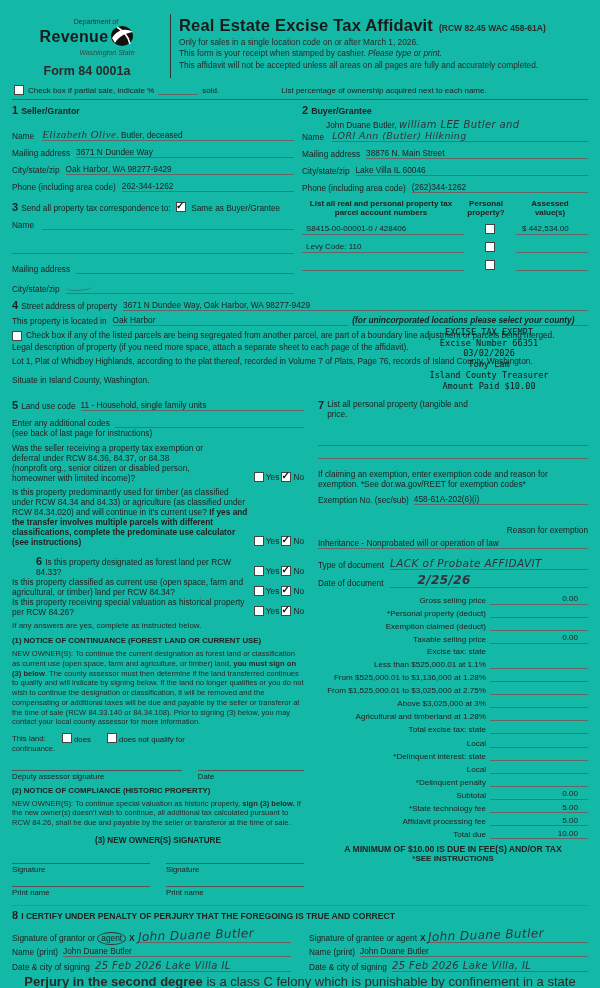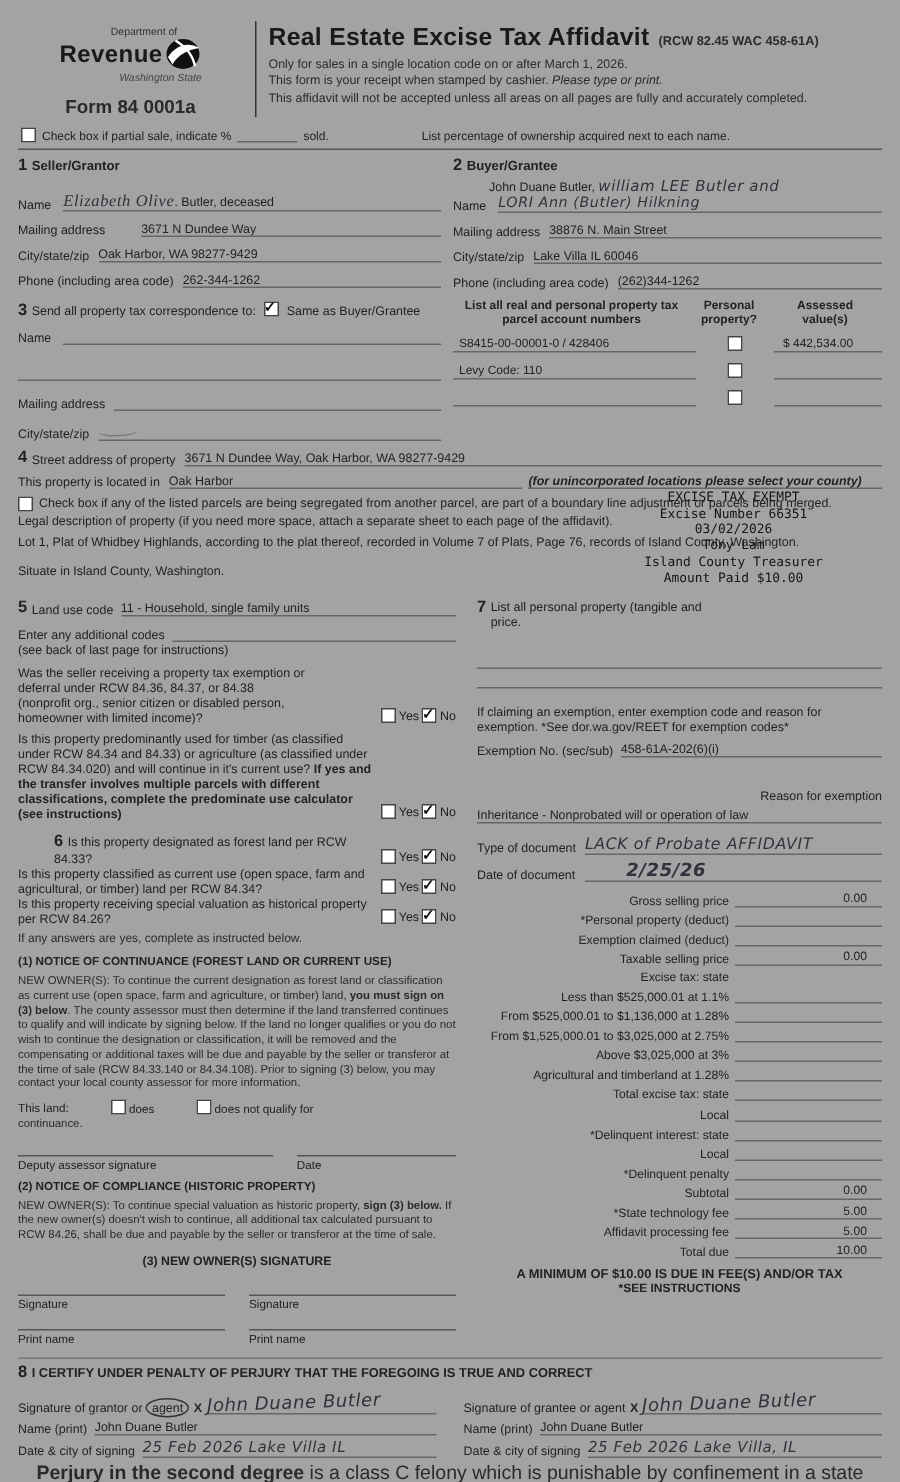--- a/index.html
+++ b/index.html
@@ -1,17 +1,17 @@
 <!DOCTYPE html>
 <html><head>
 <meta charset="utf-8">
 <style>
   html,body{margin:0;padding:0;background:#e8e8e6;}
   .page{
-    position:relative;width:600px;height:988px;margin:0 auto;background:#a3a3a3;
+    position:relative;width:600px;height:988px;margin:0 auto;background:#14b8a6;
     font-family:"Liberation Sans",sans-serif;font-size:8.3px;color:#222;
     box-sizing:border-box;padding:10px 12px;overflow:hidden;
   }
   
   .hdr{display:flex;align-items:stretch;margin-top:4px;}
   .logo-block{width:150px;text-align:center;padding-top:4px;}
   .dept{font-size:7px;color:#333;margin-left:18px;}
   .brandline{display:flex;align-items:center;justify-content:center;gap:2px;}
   .brand{font-size:16px;font-weight:bold;letter-spacing:0.3px;color:#1a1a1a;}
   .wastate{font-style:italic;font-size:7px;color:#444;margin-left:40px;}
@@ -62,21 +62,21 @@
   
   .fee-row{display:flex;align-items:flex-end;margin-top:2.6px;}
   .fee-label{flex:0 0 168px;text-align:right;padding-right:4px;white-space:nowrap;font-size:8.1px;}
   .fee-line{flex:1;border-bottom:1px solid #666;text-align:right;padding-right:10px;min-height:9.5px;font-size:8.1px;}
   .fee-row.noline .fee-line{border-bottom:none;}
   .minimum{font-weight:bold;text-align:center;font-size:8.6px;margin-top:5px;}
   .seeinstr{font-weight:bold;text-align:center;font-size:8px;}
   
   .notice{font-size:7.6px;line-height:1.28;margin-top:4px;color:#2a2a2a;}
   .ntitle{font-weight:bold;font-size:7.8px;margin-top:5px;}
-  .landrow{display:flex;gap:28px;margin-top:6px;align-items:center;font-size:7.8px;}
+  .landrow{display:flex;gap:16px;margin-top:6px;align-items:center;font-size:7.8px;}
   .sig2{display:flex;gap:16px;margin-top:14px;}
   .sig2 > div{flex:1;}
   .sigline{border-top:1px solid #555;padding-top:1px;font-size:7.8px;}
   .n3title{font-weight:bold;text-align:center;font-size:8.2px;margin-top:8px;}
   
   .s8{margin-top:8px;border-top:1px solid #777;padding-top:3px;}
   .s8head{font-weight:bold;font-size:8.6px;}
   .s8cols{display:flex;gap:18px;margin-top:3px;}
   .s8cols > div{flex:1;}
   .circled{border:1.3px solid #333;border-radius:50%;padding:0 3px 1px 3px;}
@@ -128,21 +128,21 @@
 
   <div class="cols">
     <div class="colL">
       <div><span class="secnum">1</span><span class="sechead">Seller/Grantor</span></div>
       <div class="fieldrow" style="margin-top:12px;">
         <span class="lbl">Name</span>
         <span class="fill" style="flex:1;margin-left:8px;"><span class="hw" style="font-size:11px;font-family:Liberation Serif, serif;">Elizabeth Olive</span><span>. Butler, deceased</span></span>
       </div>
       <div class="fieldrow">
         <span class="lbl">Mailing address</span>
-        <span class="fill" style="margin-left:24px;">3671 N Dundee Way</span>
+        <span class="fill" style="margin-left:6px;">3671 N Dundee Way</span>
       </div>
       <div class="fieldrow">
         <span class="lbl">City/state/zip</span>
         <span class="fill" style="margin-left:6px;">Oak Harbor, WA 98277-9429</span>
       </div>
       <div class="fieldrow">
         <span class="lbl">Phone (including area code)</span>
         <span class="fill" style="margin-left:6px;">262-344-1262</span>
       </div>
 

